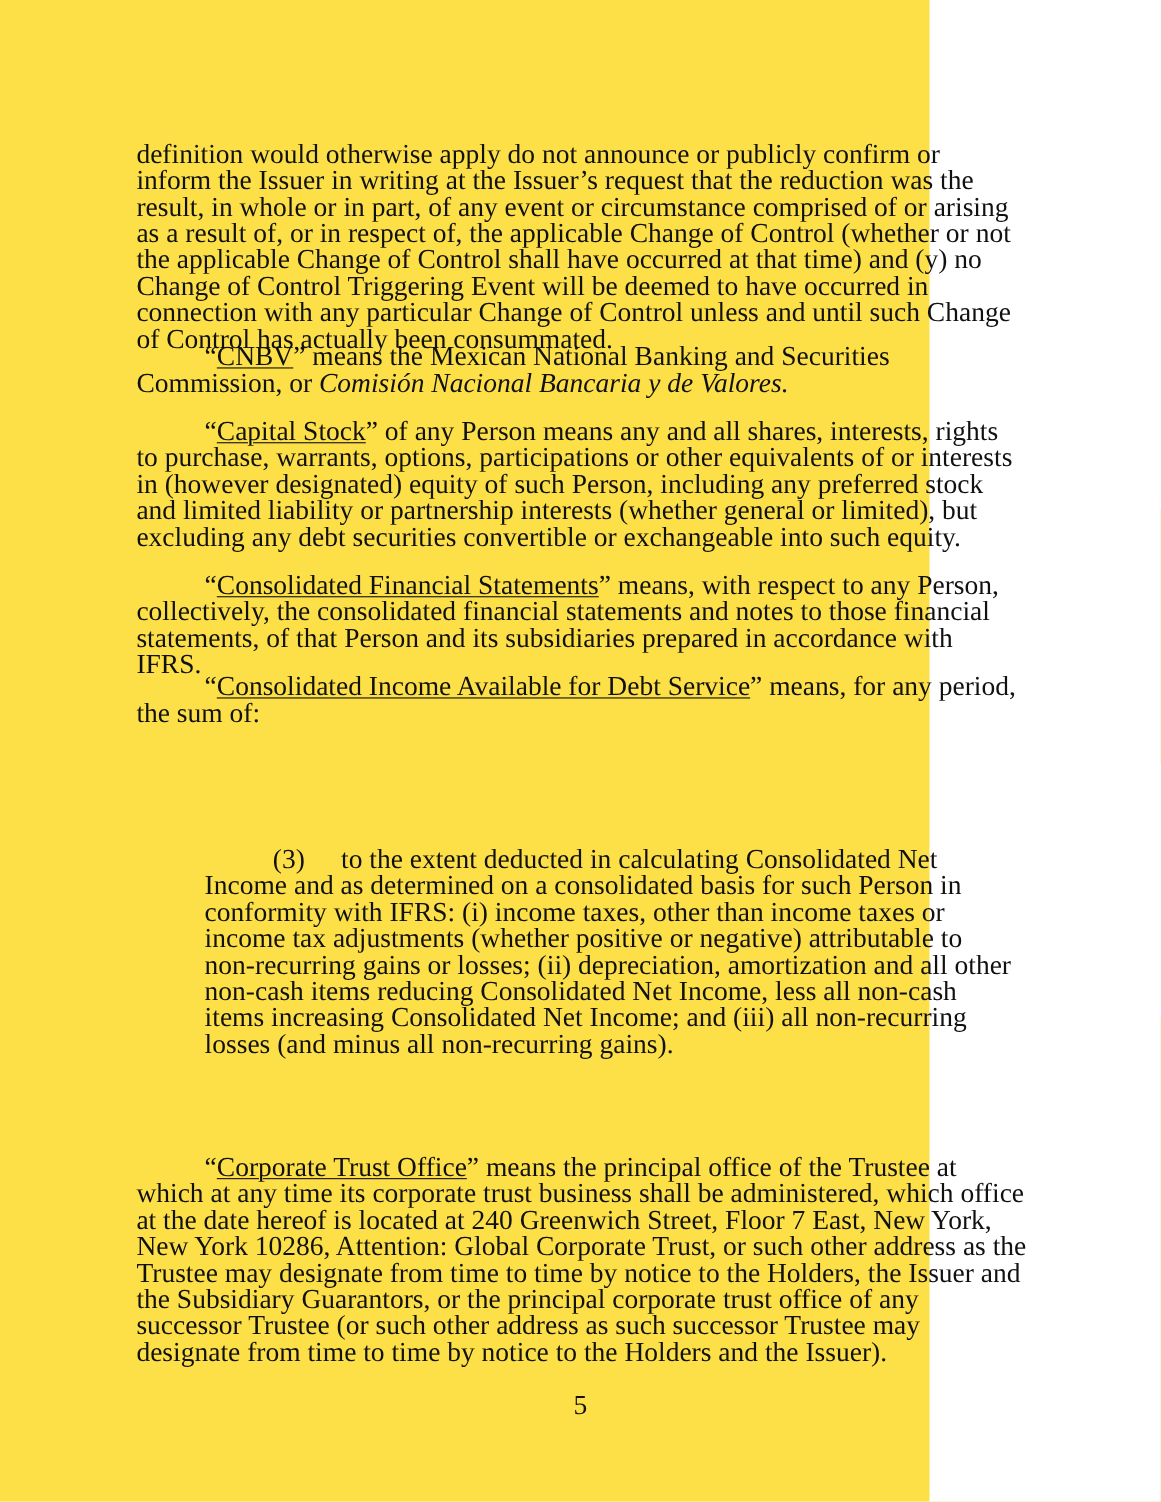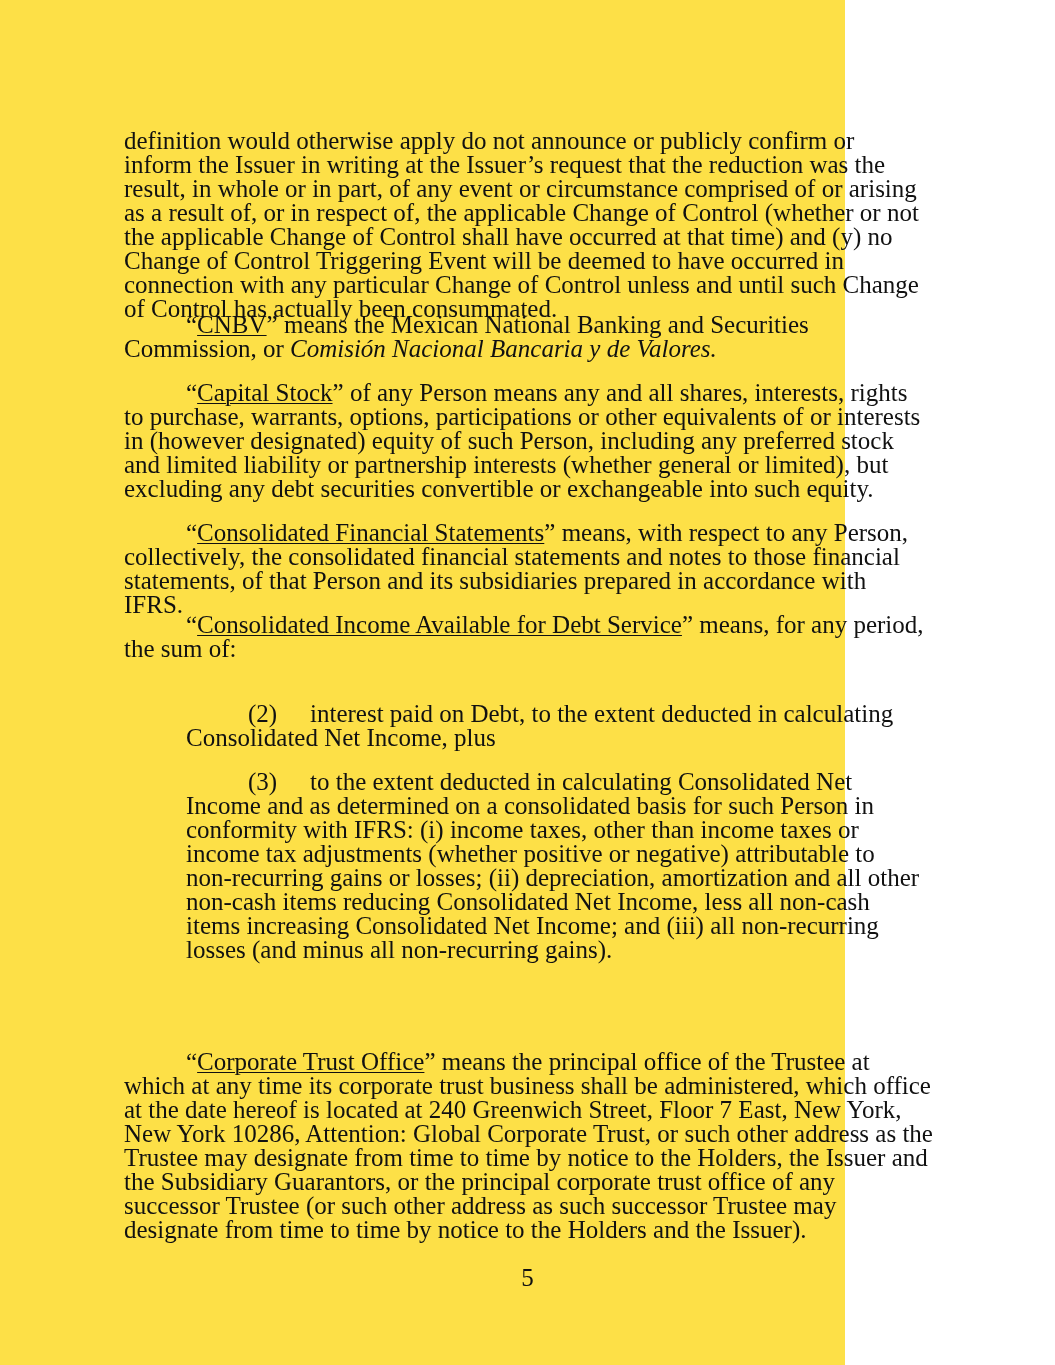--- a/index.html
+++ b/index.html
@@ -27,21 +27,20 @@
 
   <p class="block indent" style="top:313px;font-family:Liberation Serif, serif;"><span>“</span><span class="u">CNBV</span><span>”</span><span> means the Mexican National Banking and Securities Commission, or </span><span class="i">Comisión Nacional Bancaria y de Valores.</span></p>
 
   <p class="block indent" style="top:381px;"><span> “</span><span class="u">Capital Stock</span><span>”</span><span> of any Person means any and all shares, interests, rights to purchase, warrants, options, participations or other equivalents of or interests in (however designated) equity of such Person, including any preferred stock and limited liability or partnership interests (whether general or limited), but excluding any debt securities convertible or exchangeable into such equity.</span></p>
 
   <p class="block indent" style="top:613px;"><span>“</span><span class="u">Consolidated Income Available for Debt Service</span><span>”</span><span> means, for any period, the sum of:</span></p>
 
   <p class="block indent" style="top:521px;"><span>“</span><span class="u">Consolidated Financial Statements</span><span>”</span><span> means, with respect to any Person, collectively, the consolidated financial statements and notes to those financial statements, of that Person and its subsidiaries prepared in accordance with IFRS.</span></p>
 
 
-  <p class="item" style="top:702px; left:186px; width:735px; text-indent:62px;"><span class="num" style="text-indent:0;">(2)</span><span>interest paid on Debt, to the extent deducted in calculating Consolidated Net Income, plus</span></p>
 
   <p class="item" style="top:770px; left:186px; width:740px; text-indent:62px;"><span class="num" style="text-indent:0;">(3)</span><span>to the extent deducted in calculating Consolidated Net Income and as determined on a consolidated basis for such Person in conformity with IFRS: (i) income taxes, other than income taxes or income tax adjustments (whether positive or negative) attributable to non-recurring gains or losses; (ii) depreciation, amortization and all other non-cash items reducing Consolidated Net Income, less all non-cash items increasing Consolidated Net Income; and (iii) all non-recurring losses (and minus all non-recurring gains).</span></p>
 
 
   <p class="block indent" style="top:1050px; width:810px;"><span>“</span><span class="u">Corporate Trust Office</span><span>”</span><span> means the principal office of the Trustee at which at any time its corporate trust business shall be administered, which office at the date hereof is located at 240 Greenwich Street, Floor 7 East, New York, New York 10286, Attention: Global Corporate Trust, or such other address as the Trustee may designate from time to time by notice to the Holders, the Issuer and the Subsidiary Guarantors, or the principal corporate trust office of any successor Trustee (or such other address as such successor Trustee may designate from time to time by notice to the Holders and the Issuer).</span></p>
 
   <div class="page-number">5</div>
 </div>
 
 </body></html>

